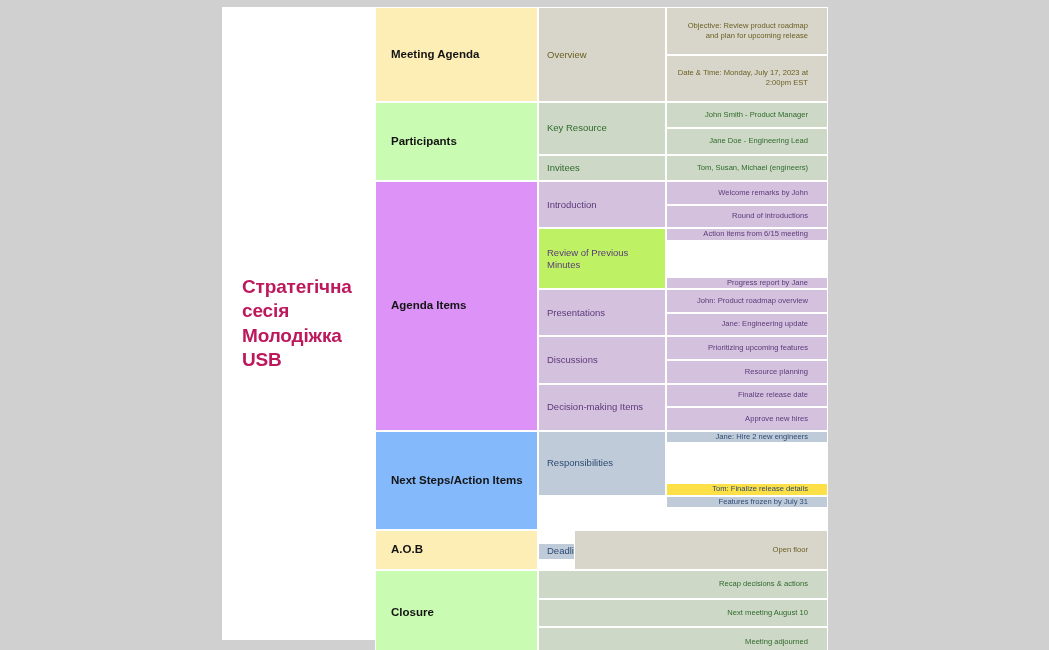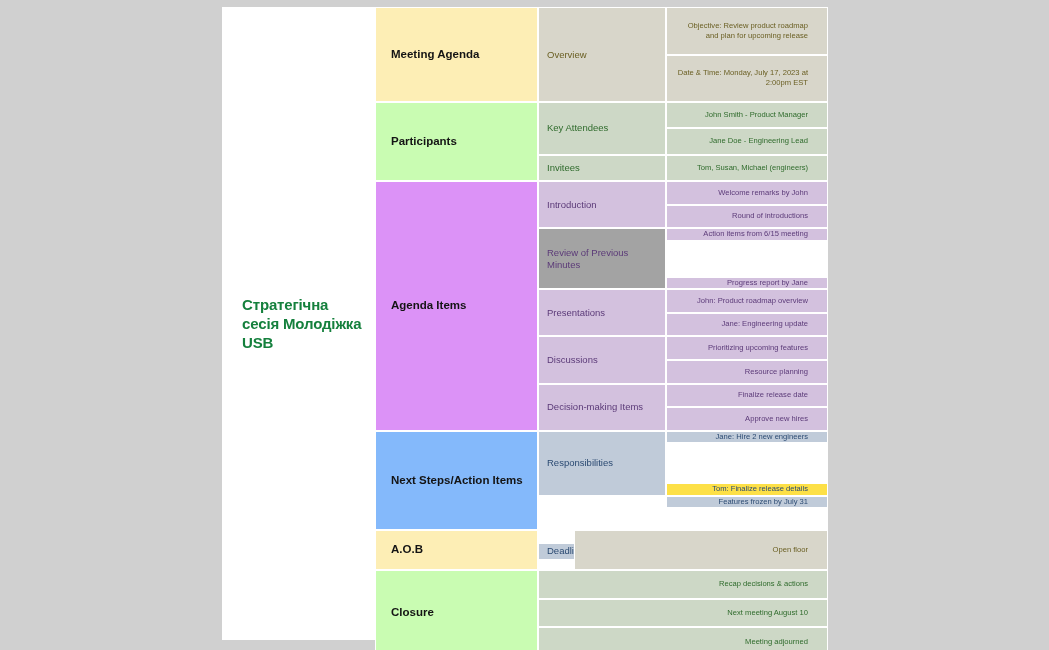--- a/index.html
+++ b/index.html
@@ -19,24 +19,24 @@
     width:153px;
     flex:0 0 153px;
     background:#ffffff;
     display:flex;
     align-items:center;
     box-sizing:border-box;
     padding-left:20px;
     padding-right:6px;
   }
   .doc-title{
-    font-size:15px;
+    font-size:19px;
     font-weight:bold;
     line-height:1.28;
-    color:#15803d;
+    color:#be185d;
     letter-spacing:-0.15px;
   }
   .grid-pane{
     flex:1 1 auto;
     display:flex;
     flex-direction:column;
     box-sizing:border-box;
   }
   .section{
     display:flex;
@@ -125,21 +125,21 @@
               <div class="det-cell" style="background: rgb(216, 214, 202); color: rgb(107, 96, 36);">Objective: Review product roadmap and plan for upcoming release</div>
               <div class="det-cell" style="background: rgb(216, 214, 202); color: rgb(107, 96, 36);">Date &amp; Time: Monday, July 17, 2023 at 2:00pm EST</div>
             </div>
           </div>
         </div>
       </div>
       <div class="section" style="height: 79px; flex: 0 0 79px;">
         <div class="cat-cell" style="background: rgb(201, 252, 178);">Participants</div>
         <div class="subs-col">
           <div class="subrow" style="flex: 2 1 0px;">
-            <div class="sub-cell" style="background: rgb(205, 216, 198); color: rgb(47, 107, 44);">Key Attendees</div>
+            <div class="sub-cell" style="background: rgb(205, 216, 198); color: rgb(47, 107, 44);">Key Resource</div>
             <div class="det-col">
               <div class="det-cell" style="background: rgb(205, 216, 198); color: rgb(47, 107, 44);">John Smith - Product Manager</div>
               <div class="det-cell" style="background: rgb(205, 216, 198); color: rgb(47, 107, 44);">Jane Doe - Engineering Lead</div>
             </div>
           </div>
           <div class="subrow" style="flex: 1 1 0px;">
             <div class="sub-cell" style="background: rgb(205, 216, 198); color: rgb(47, 107, 44);">Invitees</div>
             <div class="det-col">
               <div class="det-cell" style="background: rgb(205, 216, 198); color: rgb(47, 107, 44);">Tom, Susan, Michael (engineers)</div>
             </div>
@@ -150,21 +150,21 @@
         <div class="cat-cell" style="background: rgb(220, 146, 247);">Agenda Items</div>
         <div class="subs-col">
           <div class="subrow" style="flex: 2 1 0px;">
             <div class="sub-cell" style="background: rgb(211, 193, 222); color: rgb(91, 58, 120);">Introduction</div>
             <div class="det-col">
               <div class="det-cell" style="background: rgb(211, 193, 222); color: rgb(91, 58, 120);">Welcome remarks by John</div>
               <div class="det-cell" style="background: rgb(211, 193, 222); color: rgb(91, 58, 120);">Round of introductions</div>
             </div>
           </div>
           <div class="subrow" style="flex: 2 1 0px;">
-            <div class="sub-cell" style="background: #a3a3a3; color: rgb(91, 58, 120);">Review of Previous Minutes</div>
+            <div class="sub-cell" style="background: #bef264; color: rgb(91, 58, 120);">Review of Previous Minutes</div>
             <div class="det-col">
               <div class="det-cell" style="background: rgb(211, 193, 222); color: rgb(91, 58, 120);">Action items from 6/15 meeting</div>
               <div class="det-cell" style="background: rgb(211, 193, 222); color: rgb(91, 58, 120); margin-top: 36px;">Progress report by Jane</div>
             </div>
           </div>
           <div class="subrow" style="flex: 2 1 0px;">
             <div class="sub-cell" style="background: rgb(211, 193, 222); color: rgb(91, 58, 120);">Presentations</div>
             <div class="det-col">
               <div class="det-cell" style="background: rgb(211, 193, 222); color: rgb(91, 58, 120);">John: Product roadmap overview</div>
               <div class="det-cell" style="background: rgb(211, 193, 222); color: rgb(91, 58, 120);">Jane: Engineering update</div>

